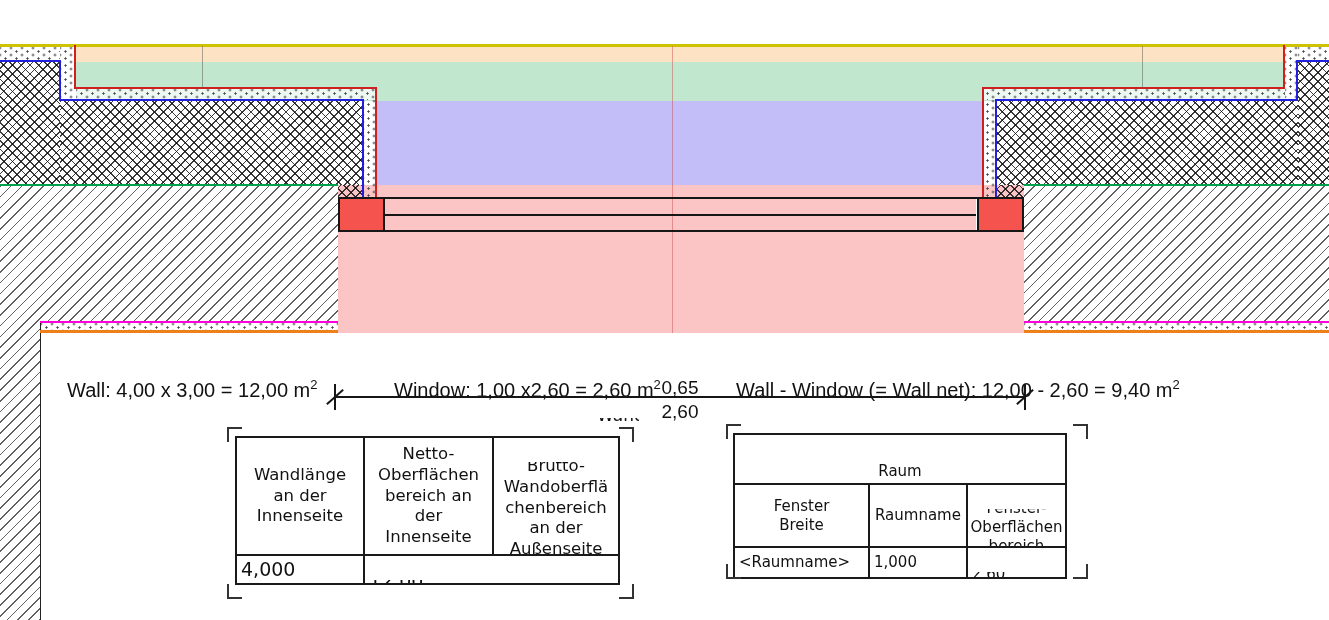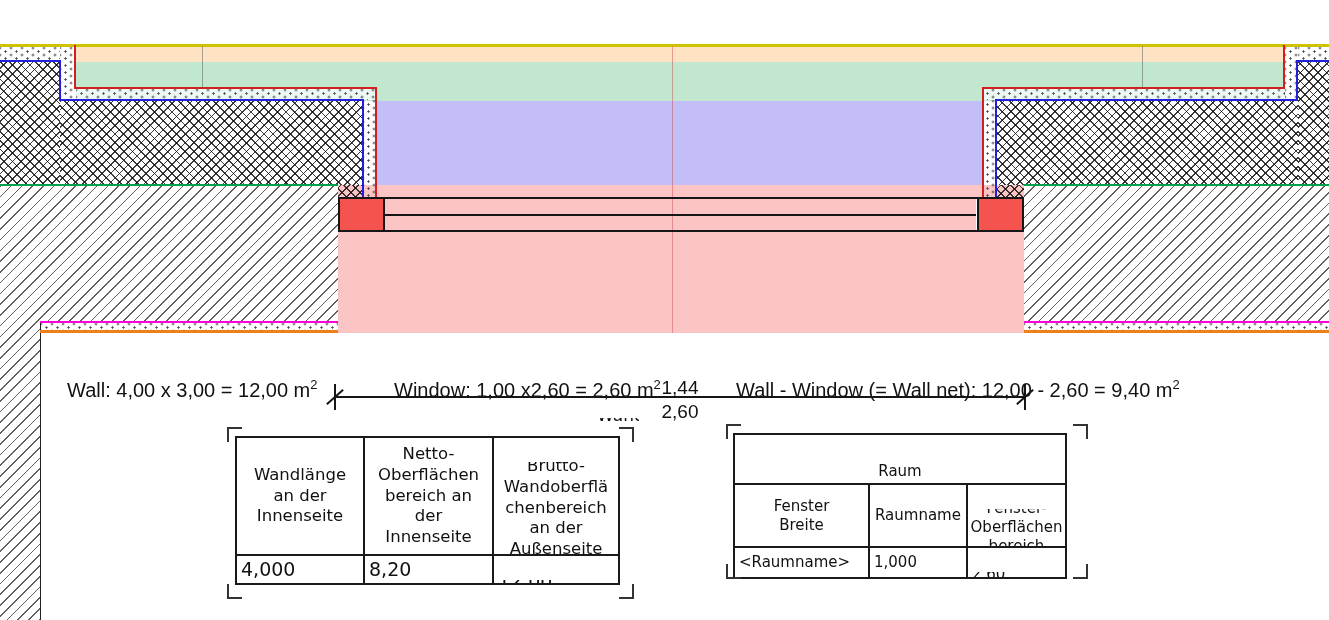--- a/index.html
+++ b/index.html
@@ -117,21 +117,21 @@
 
   <div class="formula" style="left:67px"><span>Wall: 4,00 x 3,00 = 12,00 m</span><sup>2</sup></div>
   <div class="formula" style="left:394px"><span>Window: 1,00 x2,60 = 2,60 m</span><sup>2</sup></div>
   <div class="formula" style="left:736px"><span>Wall - Window (= Wall net): 12,00 - 2,60 = 9,40 m</span><sup>2</sup></div>
 
   <div class="abs blk" style="left:335px;top:396px;width:690px;height:2px"></div>
   <div class="tick" style="left:334px;top:384px"></div>
   <div class="tick sl" style="left:334px;top:386px"></div>
   <div class="tick" style="left:1024px;top:384px"></div>
   <div class="tick sl" style="left:1024px;top:386px"></div>
-  <div class="dimtxt" style="top:377px">1,44</div>
+  <div class="dimtxt" style="top:377px">0,65</div>
   <div class="dimtxt" style="top:401px">2,60</div>
 
   <div id="clip-frag">
       <span>Wand</span>
     </div>
 
   <div id="wall-table" class="sched">
     <div class="cell hb">Wandlänge
 an der
 Innenseite</div>
@@ -139,21 +139,20 @@
 Oberflächen
 bereich an
 der
 Innenseite</div>
     <div class="cell hb last">Brutto-
 Wandoberflä
 chenbereich
 an der
 Außenseite</div>
     <div class="cell val">4,000</div>
-    <div class="cell val">8,20</div>
     <div class="cell val last">12,00</div>
   </div>
   <div class="cb tl" style="left:227px;top:427px"></div>
   <div class="cb tr" style="left:619px;top:427px"></div>
   <div class="cb bl" style="left:227px;top:584px"></div>
   <div class="cb br" style="left:619px;top:584px"></div>
 
   <div id="room-table" class="sched">
     <div class="cell hb last title">Raum</div>
     <div class="cell hb">Fenster

